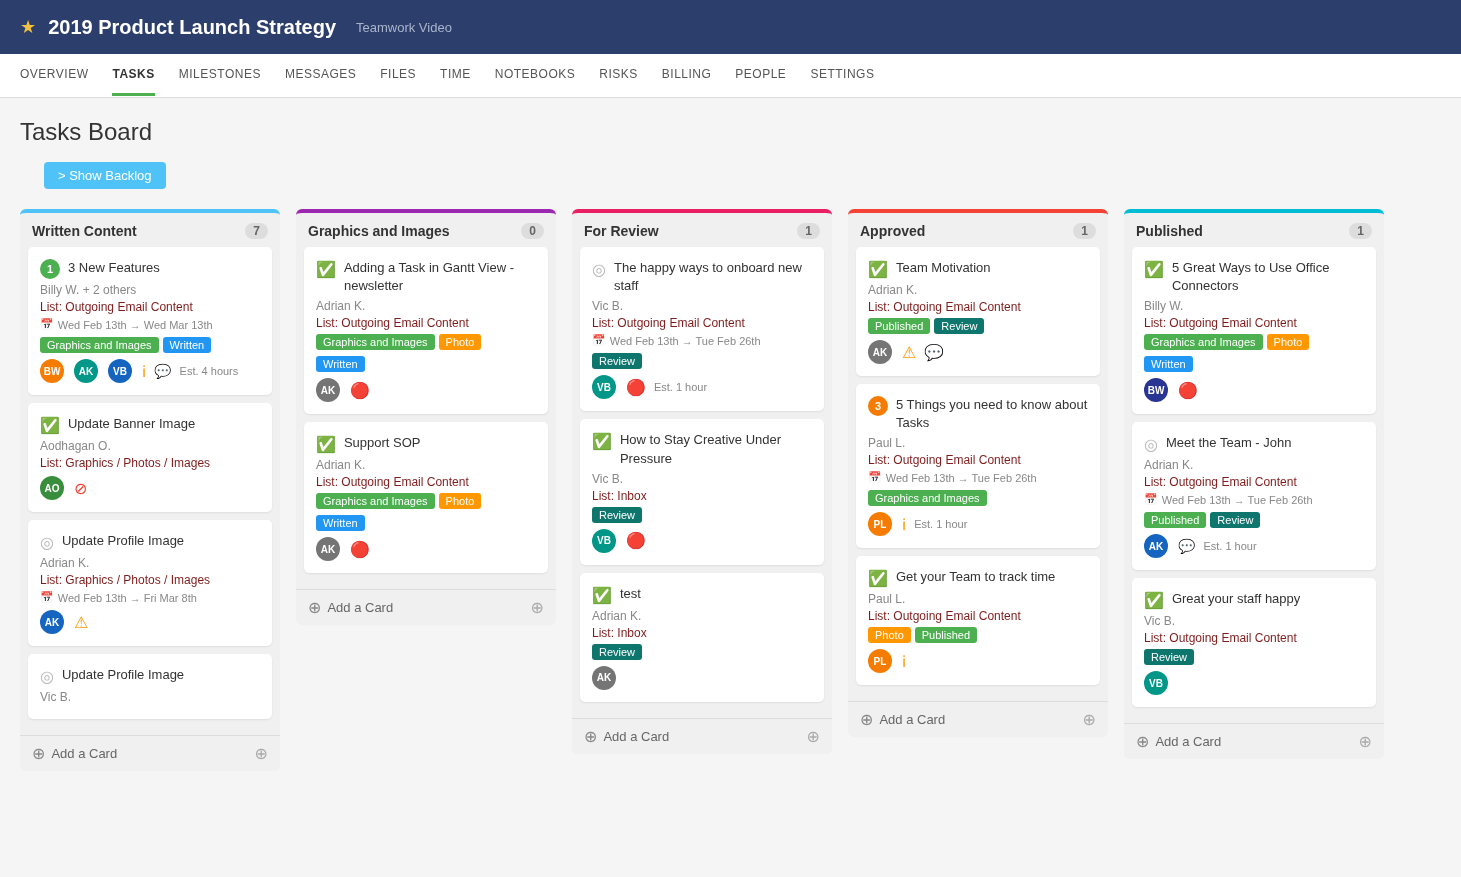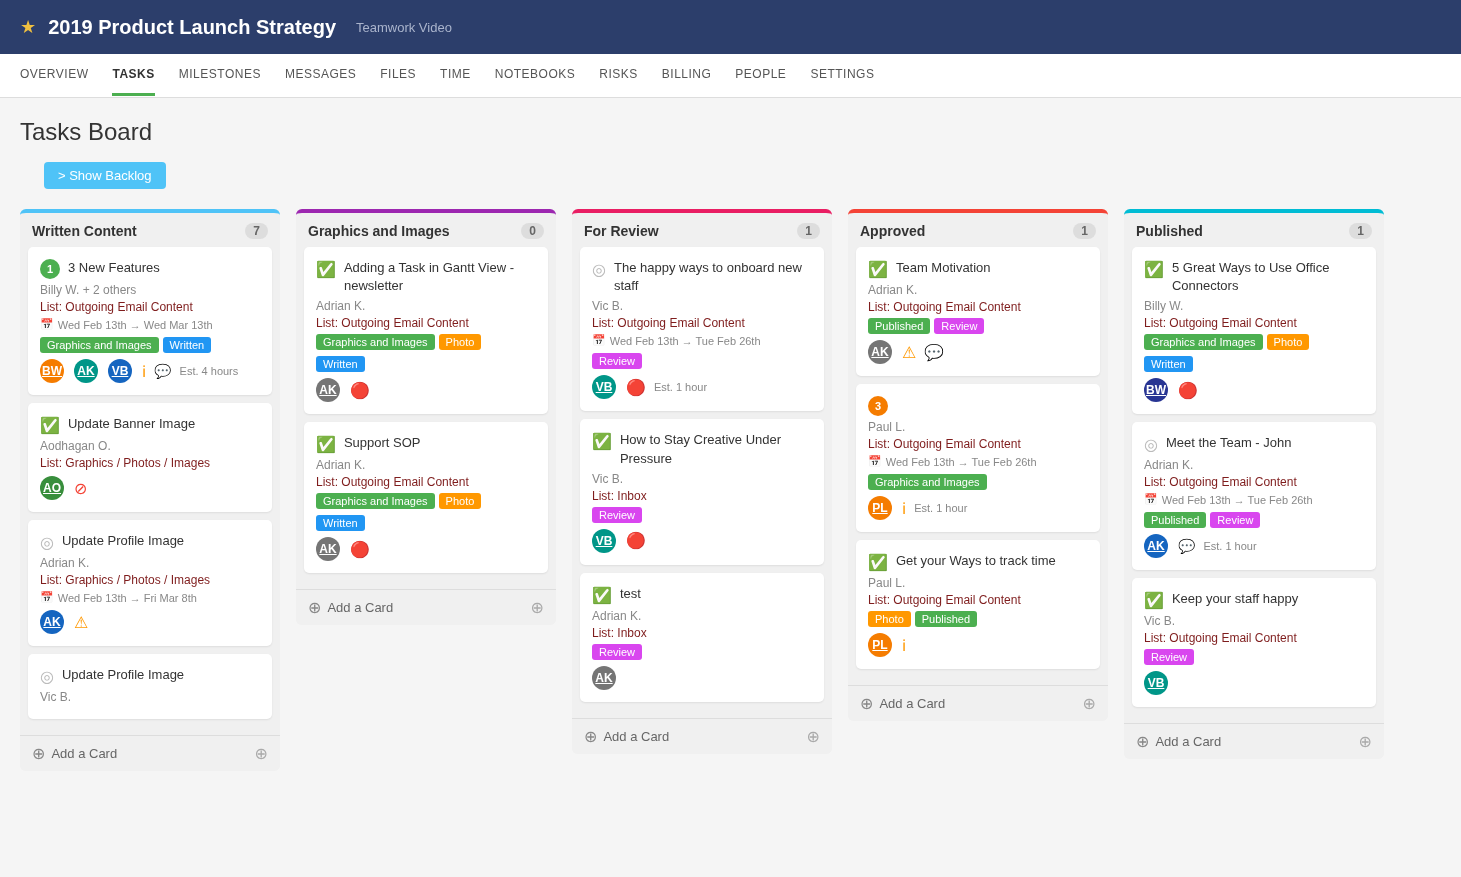--- a/index.html
+++ b/index.html
@@ -142,34 +142,33 @@
       border-radius: 3px;
       padding: 2px 7px;
       font-size: 11px;
       font-weight: 500;
       color: white;
     }
     .tag-graphics { background: #4caf50; }
     .tag-written { background: #2196f3; }
     .tag-photo { background: #ff9800; }
     .tag-published { background: #4caf50; }
-    .tag-review { background: #d946ef; }
+    .tag-review { background: #0f766e; }
     .card-meta { display: flex; align-items: center; gap: 8px; margin-top: 6px; }
     .avatar {
       width: 24px;
       height: 24px;
       border-radius: 50%;
       display: flex;
       align-items: center;
       justify-content: center;
-      font-size: 12px;
+      font-size: 10px;
       font-weight: bold;
       color: white;
       margin-right: 2px;
-      text-decoration: underline;
     }
     .avatar-orange { background: #f57c00; }
     .avatar-teal { background: #009688; }
     .avatar-blue { background: #1565c0; }
     .avatar-green { background: #388e3c; }
     .avatar-grey { background: #757575; }
     .avatar-darkblue { background: #283593; }
     .error-dot { color: #f44336; font-size: 16px; }
     .warn-dot { color: #ff9800; font-size: 16px; }
     .chat-icon { color: #4caf50; font-size: 14px; }
@@ -441,41 +440,42 @@
           <div class="card-meta">
             <div class="avatar avatar-grey">AK</div>
             <span class="warn-dot">⚠</span>
             <span class="warn-dot">💬</span>
           </div>
         </div>
 
         <div class="card">
           <div class="card-header">
             <div class="icon-numbered icon-numbered-3">3</div>
+            <span class="card-title">5 Things you need to know about Tasks</span>
           </div>
           <div class="card-person">Paul L.</div>
           <div class="card-list">List: Outgoing Email Content</div>
           <div class="card-date">
             <span class="date-icon">📅</span>
             Wed Feb 13th → Tue Feb 26th
           </div>
           <div class="tags">
             <span class="tag tag-graphics">Graphics and Images</span>
           </div>
           <div class="card-meta">
             <div class="avatar avatar-orange">PL</div>
             <span class="warn-dot">ℹ</span>
             <span class="est-text">Est. 1 hour</span>
           </div>
         </div>
 
         <div class="card">
           <div class="card-header">
             <span class="card-status-icon icon-complete">✅</span>
-            <span class="card-title">Get your Ways to track time</span>
+            <span class="card-title">Get your Team to track time</span>
           </div>
           <div class="card-person">Paul L.</div>
           <div class="card-list">List: Outgoing Email Content</div>
           <div class="tags">
             <span class="tag tag-photo">Photo</span>
             <span class="tag tag-published">Published</span>
           </div>
           <div class="card-meta">
             <div class="avatar avatar-orange">PL</div>
             <span class="warn-dot">ℹ</span>
@@ -535,21 +535,21 @@
           <div class="card-meta">
             <div class="avatar avatar-blue">AK</div>
             <span class="chat-icon">💬</span>
             <span class="est-text">Est. 1 hour</span>
           </div>
         </div>
 
         <div class="card">
           <div class="card-header">
             <span class="card-status-icon icon-complete">✅</span>
-            <span class="card-title">Keep your staff happy</span>
+            <span class="card-title">Great your staff happy</span>
           </div>
           <div class="card-person">Vic B.</div>
           <div class="card-list">List: Outgoing Email Content</div>
           <div class="tags">
             <span class="tag tag-review">Review</span>
           </div>
           <div class="card-meta">
             <div class="avatar avatar-teal">VB</div>
           </div>
         </div>

